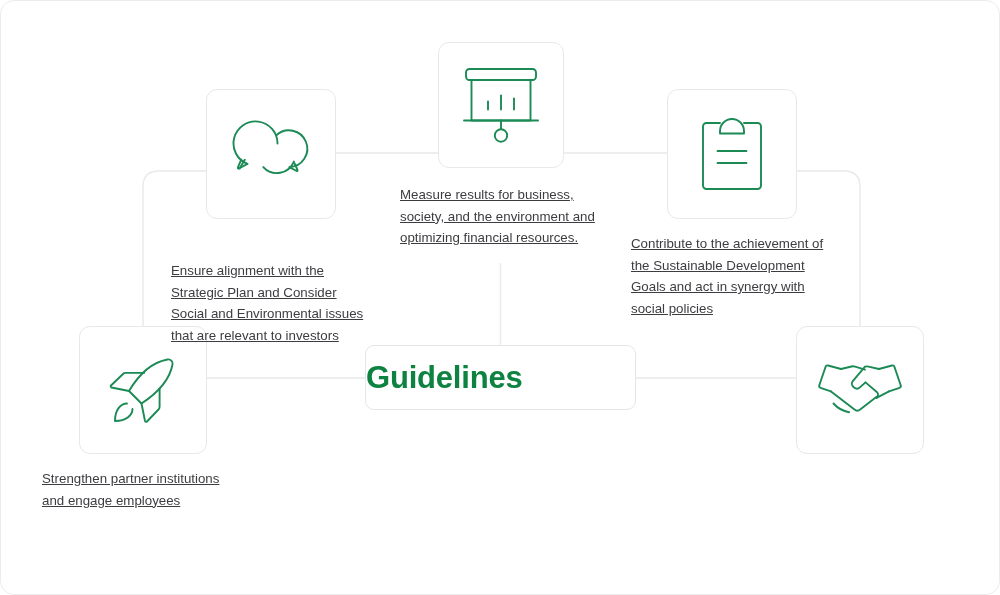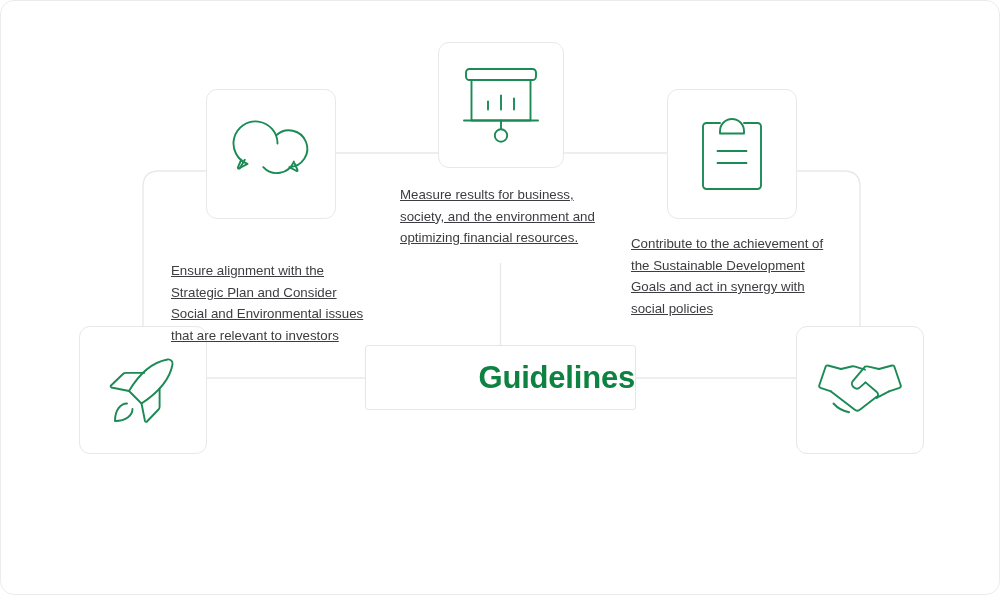--- a/index.html
+++ b/index.html
@@ -54,25 +54,25 @@
 
   
   .center-node {
     position: absolute;
     left: 364px;
     top: 344px;
     width: 271px;
     height: 65px;
     background: #ffffff;
     border: 1px solid #e6e6e7;
-    border-radius: 3px;
+    border-radius: 9px;
     box-sizing: border-box;
     display: flex;
     align-items: center;
-    justify-content: flex-end;
+    justify-content: flex-start;
   }
   .center-node .center-label {
     color: #0e8240;
     font-size: 31px;
     font-weight: bold;
     letter-spacing: -0.2px;
     line-height: 1;
   }
 
   
@@ -180,15 +180,16 @@
   <div class="center-node">
     <span class="center-label">Guidelines</span>
   </div>
 
   <div class="caption cap-dialogue">Ensure alignment with the Strategic Plan and Consider Social and Environmental issues that are relevant to investors</div>
 
   <div class="caption cap-presentation">Measure results for business, society, and the environment and optimizing financial resources.</div>
 
   <div class="caption cap-clipboard">Contribute to the achievement of the Sustainable Development Goals and act in synergy with social policies</div>
 
+  <div class="caption cap-rocket">Strengthen partner institutions and engage employees</div>
 
 
 </div>
 
 </body></html>

